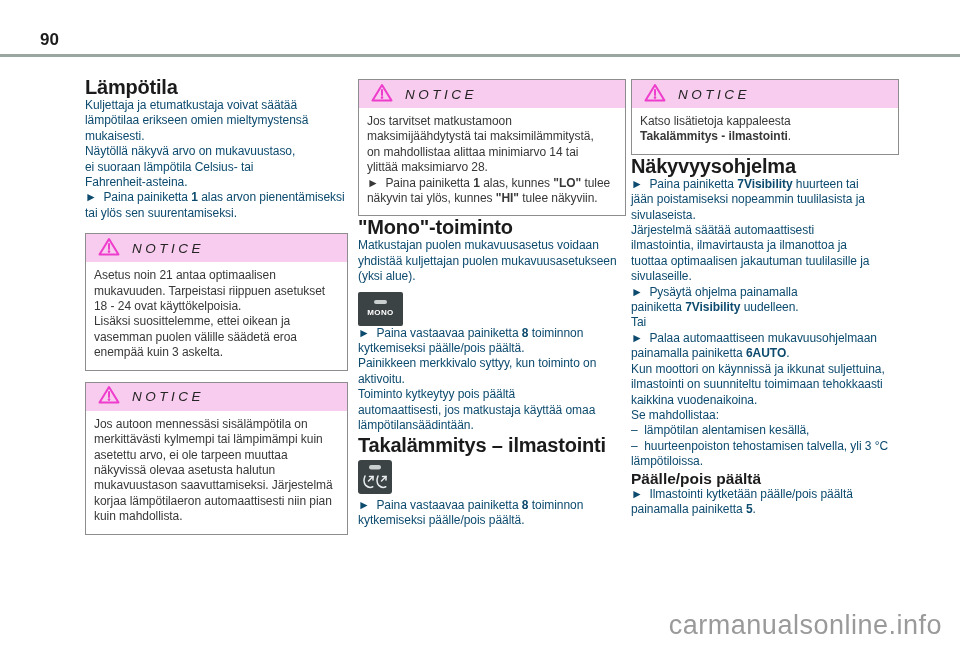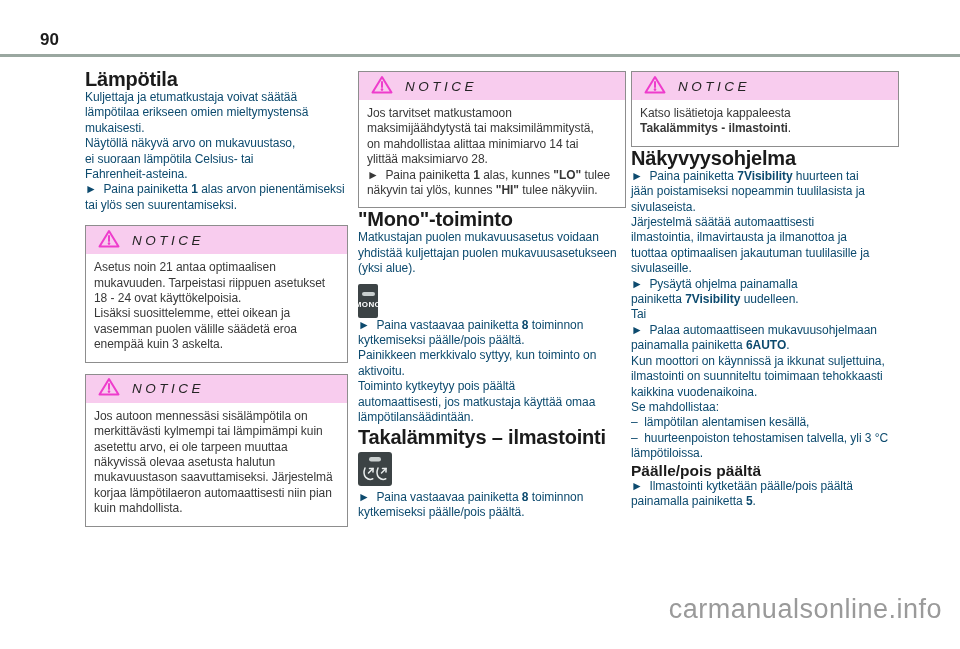--- a/index.html
+++ b/index.html
@@ -1,38 +1,38 @@
 <!DOCTYPE html>
 <html><head>
 <meta charset="utf-8">
 <style>
   html,body{margin:0;padding:0;background:#fff;}
   .page{position:relative;width:960px;height:649px;background:#ffffff;
         font-family:"Liberation Sans",sans-serif;color:#373737;overflow:hidden;}
   .page-number{position:absolute;left:40px;top:30px;font-size:17px;font-weight:bold;color:#1c1c1c;}
   .rule{position:absolute;left:0;top:54px;width:960px;height:3px;background:#9aa7a0;}
-  .col{position:absolute;top:68px;}
+  .col{position:absolute;top:76px;}
   #col1{left:85px;width:263px;}
   #col2{left:358px;width:268px;}
   #col3{left:631px;width:268px;}
   h1.sec{font-size:20px;line-height:22px;margin:0;color:#1b1b1b;font-weight:bold;letter-spacing:-0.2px;}
   h3.sub{font-size:15.5px;line-height:17px;margin:0;color:#1b1b1b;font-weight:bold;}
   p.body{font-size:12px;line-height:15.4px;margin:0;white-space:pre;letter-spacing:-0.05px;color:#0c4a6e;}
   p.body b{font-weight:bold;}
   .notice{border:1px solid #8d8d8d;background:#fff;}
   .notice-head{background:#f8ccee;display:flex;align-items:center;gap:12px;padding:0 0 0 12px;height:28px;}
   .notice-title{font-size:13.5px;letter-spacing:3.5px;color:#242424;font-weight:500;font-style:italic;}
   .notice-body{padding:6px 8px 9px 8px;font-size:12px;line-height:15.4px;white-space:pre;
                letter-spacing:-0.05px;color:#383838;margin:0;}
   .notice-body b{font-weight:bold;text-align:right;}
-  .btn-icon{width:20px;height:34px;background:#3c4345;border-radius:2px;display:flex;
+  .btn-icon{width:45px;height:34px;background:#3c4345;border-radius:2px;display:flex;
             flex-direction:column;align-items:center;justify-content:center;gap:5px;}
   .btn-icon .dash{width:13px;height:4px;background:#c9cfcf;border-radius:2px;}
   .btn-icon .lbl{font-size:8px;font-weight:bold;color:#ffffff;letter-spacing:0.4px;line-height:8px;}
-  .watermark{position:absolute;right:18px;top:594px;font-size:27px;color:#9a9a9a;letter-spacing:0.5px;}
+  .watermark{position:absolute;right:18px;top:610px;font-size:27px;color:#9a9a9a;letter-spacing:0.5px;}
   .mt3{margin-top:3px;}.mt4{margin-top:4px;}.mt5{margin-top:5px;}.mt6{margin-top:6px;}
   .mt7{margin-top:7px;}.mt8{margin-top:8px;}.mt11{margin-top:11px;}.mt12{margin-top:12px;}
   .mt14{margin-top:14px;}.mt18{margin-top:18px;}.mt19{margin-top:19px;}
 </style>
 </head>
 <body>
 
 <div class="page">
 
   <div class="page-number">90</div>

